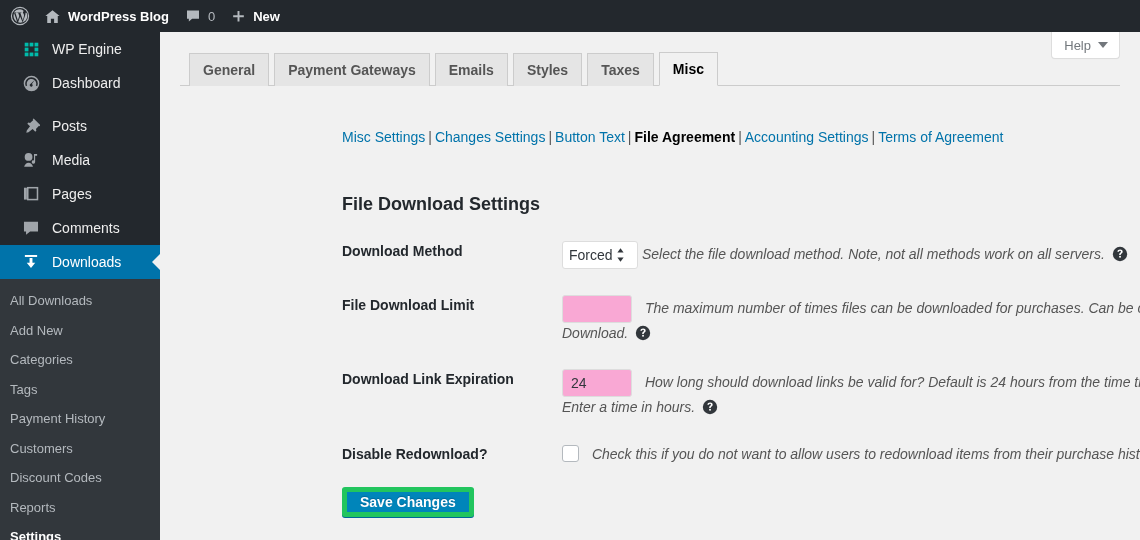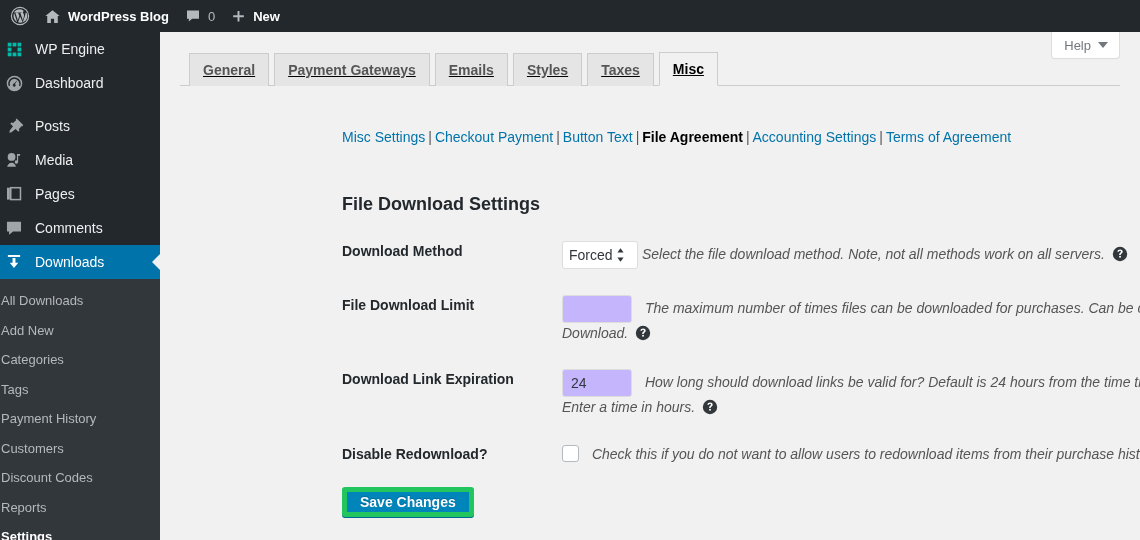--- a/index.html
+++ b/index.html
@@ -38,21 +38,21 @@
   #sidebar {
     position: absolute; top: 32px; left: 0;
     width: 160px; height: 508px;
     background: #23282d;
     z-index: 40;
   }
   .menu-item {
     position: relative;
     display: flex; align-items: center;
     height: 34px;
-    padding-left: 4px;
+    padding-left: 21px;
     gap: 11px;
     color: #eee;
     font-size: 14px;
     line-height: 1;
   }
   .menu-item .mtxt { font-size: 14px; color: #eee; }
   .menu-item.current {
     background: #0073aa;
     color: #fff;
   }
@@ -65,21 +65,21 @@
     border-width: 8px 8px 8px 0;
     border-color: transparent #f1f1f1 transparent transparent;
   }
   .menu-sep { height: 9px; }
   .mico { width: 20px; height: 20px; display: flex; align-items:center; justify-content:center; flex: 0 0 20px; }
   .mico svg { display: block; }
 
   .submenu { background: #32373c; padding: 7px 0 8px 0; }
   .submenu .sub-item {
     display: block;
-    padding: 6px 0 6px 1px;
+    padding: 6px 0 6px 10px;
     font-size: 13px;
     color: #b4b9be;
     line-height: 1.35;
   }
   .submenu .sub-item.current { color: #fff; font-weight: bold; }
 
   
   #content {
     position: absolute; top: 32px; left: 160px;
     width: 980px; height: 508px;
@@ -113,21 +113,20 @@
 
   
   #tabs {
     position: absolute; top: 18px; left: 20px;
     width: 940px;
     height: 36px;
     border-bottom: 1px solid #ccc;
     display: flex; align-items: flex-end;
     gap: 5px;
     padding-left: 9px;
-    text-decoration: underline;
   }
   .tab {
     display: flex; align-items: center; justify-content: center;
     height: 33px;
     padding: 0 13px;
     background: #e5e5e5;
     border: 1px solid #ccc;
     border-bottom: none;
     color: #555;
     font-size: 14px;
@@ -210,21 +209,21 @@
     position: absolute; right: 13px; top: 50%;
     margin-top: -8px;
     width: 9px; height: 16px;
     pointer-events: none;
   }
 
   input.wptext {
     height: 28px;
     border: 1px solid #ddd;
     border-radius: 3px;
-    background: #c4b5fd;
+    background: #f9a8d4;
     color: #32373c;
     font-size: 14px;
     padding: 0 8px;
     font-family: "Liberation Sans", sans-serif;
     vertical-align: middle;
     margin-right: 9px;
   }
   input.small { width: 70px; }
 
   input.wpcheck {
@@ -407,21 +406,21 @@
   <div id="tabs">
     <a class="tab">General</a>
     <a class="tab">Payment Gateways</a>
     <a class="tab">Emails</a>
     <a class="tab">Styles</a>
     <a class="tab">Taxes</a>
     <a class="tab active">Misc</a>
   </div>
 
   <div id="subnav">
-    <a>Misc Settings</a><span class="sep">|</span><a>Checkout Payment</a><span class="sep">|</span><a>Button Text</a><span class="sep">|</span><a class="current">File Agreement</a><span class="sep">|</span><a>Accounting Settings</a><span class="sep">|</span><a>Terms of Agreement</a>
+    <a>Misc Settings</a><span class="sep">|</span><a>Changes Settings</a><span class="sep">|</span><a>Button Text</a><span class="sep">|</span><a class="current">File Agreement</a><span class="sep">|</span><a>Accounting Settings</a><span class="sep">|</span><a>Terms of Agreement</a>
   </div>
 
   <h2 id="sectiontitle">File Download Settings</h2>
 
   <div id="formtable">
 
     <div class="frow">
       <div class="fth">Download Method</div>
       <div class="ftd">
         <span class="selwrap">

